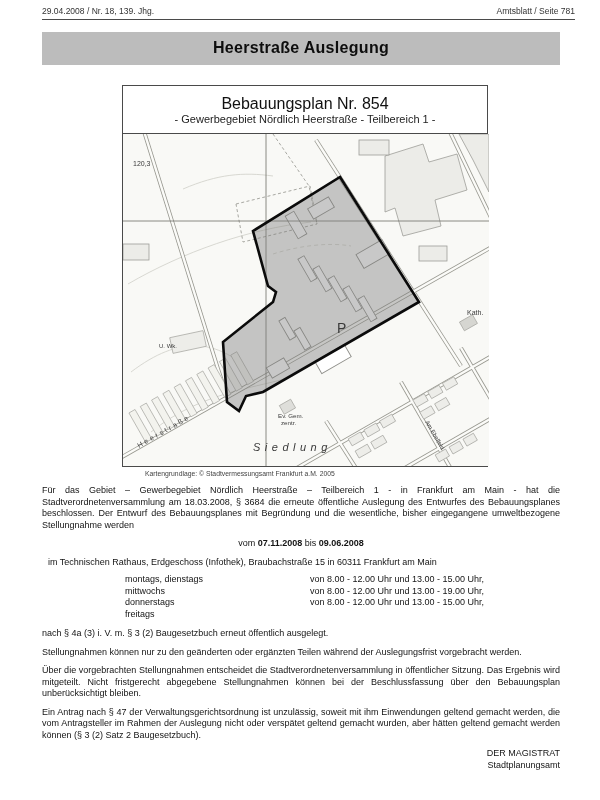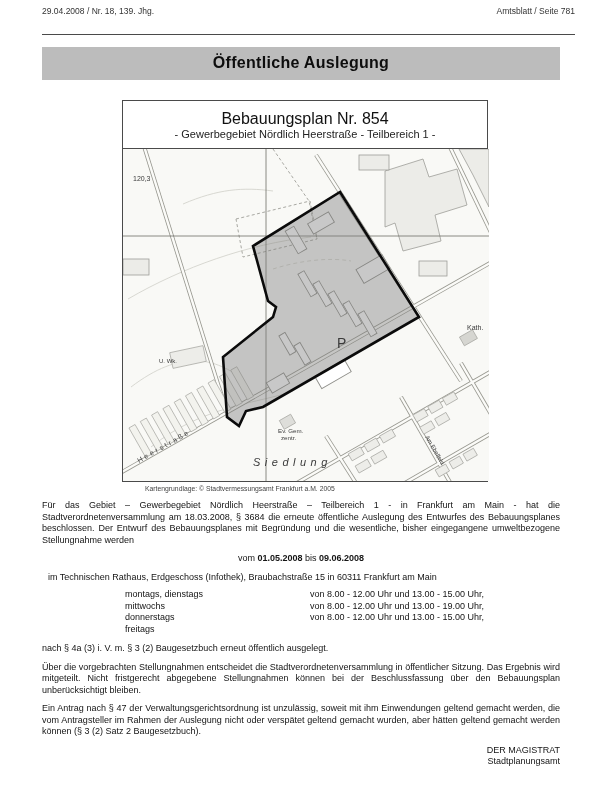--- a/index.html
+++ b/index.html
@@ -4,21 +4,21 @@
 <style>
   html,body{margin:0;padding:0;background:#e9e9e9;}
   .page{
     position:relative;width:600px;height:800px;background:#ffffff;
     font-family:"Liberation Sans","DejaVu Sans",sans-serif;color:#1c1c1c;
     overflow:hidden;box-sizing:border-box;
   }
   
   .running-head{
     display:flex;justify-content:space-between;align-items:flex-end;
-    margin:6px 25px 0 42px;padding-bottom:18px;border-bottom:1px solid #4a4a4a;
+    margin:6px 25px 0 42px;padding-bottom:3px;border-bottom:1px solid #4a4a4a;
     font-size:8.5px;color:#333;
   }
   
   .banner{
     margin:12px 40px 0 42px;background:#bcbcbc;
     text-align:center;padding:7px 0 8px 0;
   }
   .banner span{font-size:16px;font-weight:bold;color:#0d0d0d;letter-spacing:.3px;}
   
   .plan-box{
@@ -52,21 +52,21 @@
 <body>
 
 <div class="page">
 
   <div class="running-head">
     <span>29.04.2008 / Nr. 18, 139. Jhg.</span>
     <span>Amtsblatt / Seite 781</span>
   </div>
 
   <div class="banner">
-    <span>Öffentliche Auslegung</span>
+    <span>Heerstraße Auslegung</span>
   </div>
 
   <div class="plan-box">
     <div class="titles">
       <div class="t1">Bebauungsplan Nr. 854</div>
       <div class="t2">- Gewerbegebiet Nördlich Heerstraße - Teilbereich 1 -</div>
     </div>
 
     <div class="map-wrap">
       <svg viewBox="0 0 366 332" width="366" height="332">
@@ -191,21 +191,21 @@
     </div>
   </div>
 
   <div class="attribution">Kartengrundlage: © Stadtvermessungsamt Frankfurt a.M. 2005</div>
 
   <div class="doc-body">
     <p>Für das Gebiet – Gewerbegebiet Nördlich Heerstraße – Teilbereich 1 - in Frankfurt am Main - hat die Stadtverordnetenversammlung am 18.03.2008, § 3684 die erneute öffentliche Auslegung des Entwurfes des Bebauungsplanes beschlossen. Der Entwurf des Bebauungsplanes mit Begründung und die wesentliche, bisher eingegangene umweltbezogene Stellungnahme werden</p>
 
     <div class="date-line">
       <span>vom</span>
-      <b>01.05.2008</b>
+      <b>07.11.2008</b>
       <span>bis</span>
       <b>09.06.2008</b>
     </div>
 
     <div class="location-line">im Technischen Rathaus, Erdgeschoss (Infothek), Braubachstraße 15 in 60311 Frankfurt am Main</div>
 
     <div class="schedule">
       <div class="row">
         <span class="days">montags, dienstags</span>
         <span class="hours">von 8.00 - 12.00 Uhr und 13.00 - 15.00 Uhr,</span>
@@ -217,20 +217,21 @@
       <div class="row">
         <span class="days">donnerstags</span>
         <span class="hours">von 8.00 - 12.00 Uhr und 13.00 - 15.00 Uhr,</span>
       </div>
       <div class="row">
         <span class="days">freitags</span>
       </div>
     </div>
 
     <p>nach § 4a (3) i. V. m. § 3 (2) Baugesetzbuch erneut öffentlich ausgelegt.</p>
+    <p>Stellungnahmen können nur zu den geänderten oder ergänzten Teilen während der Auslegungsfrist vorgebracht werden.</p>
     <p>Über die vorgebrachten Stellungnahmen entscheidet die Stadtverordnetenversammlung in öffentlicher Sitzung. Das Ergebnis wird mitgeteilt. Nicht fristgerecht abgegebene Stellungnahmen können bei der Beschlussfassung über den Bebauungsplan unberücksichtigt bleiben.</p>
     <p>Ein Antrag nach § 47 der Verwaltungsgerichtsordnung ist unzulässig, soweit mit ihm Einwendungen geltend gemacht werden, die vom Antragsteller im Rahmen der Auslegung nicht oder verspätet geltend gemacht wurden, aber hätten geltend gemacht werden können (§ 3 (2) Satz 2 Baugesetzbuch).</p>
 
     <div class="signature">
       <div>DER MAGISTRAT</div>
       <div>Stadtplanungsamt</div>
     </div>
   </div>
 
 </div>

